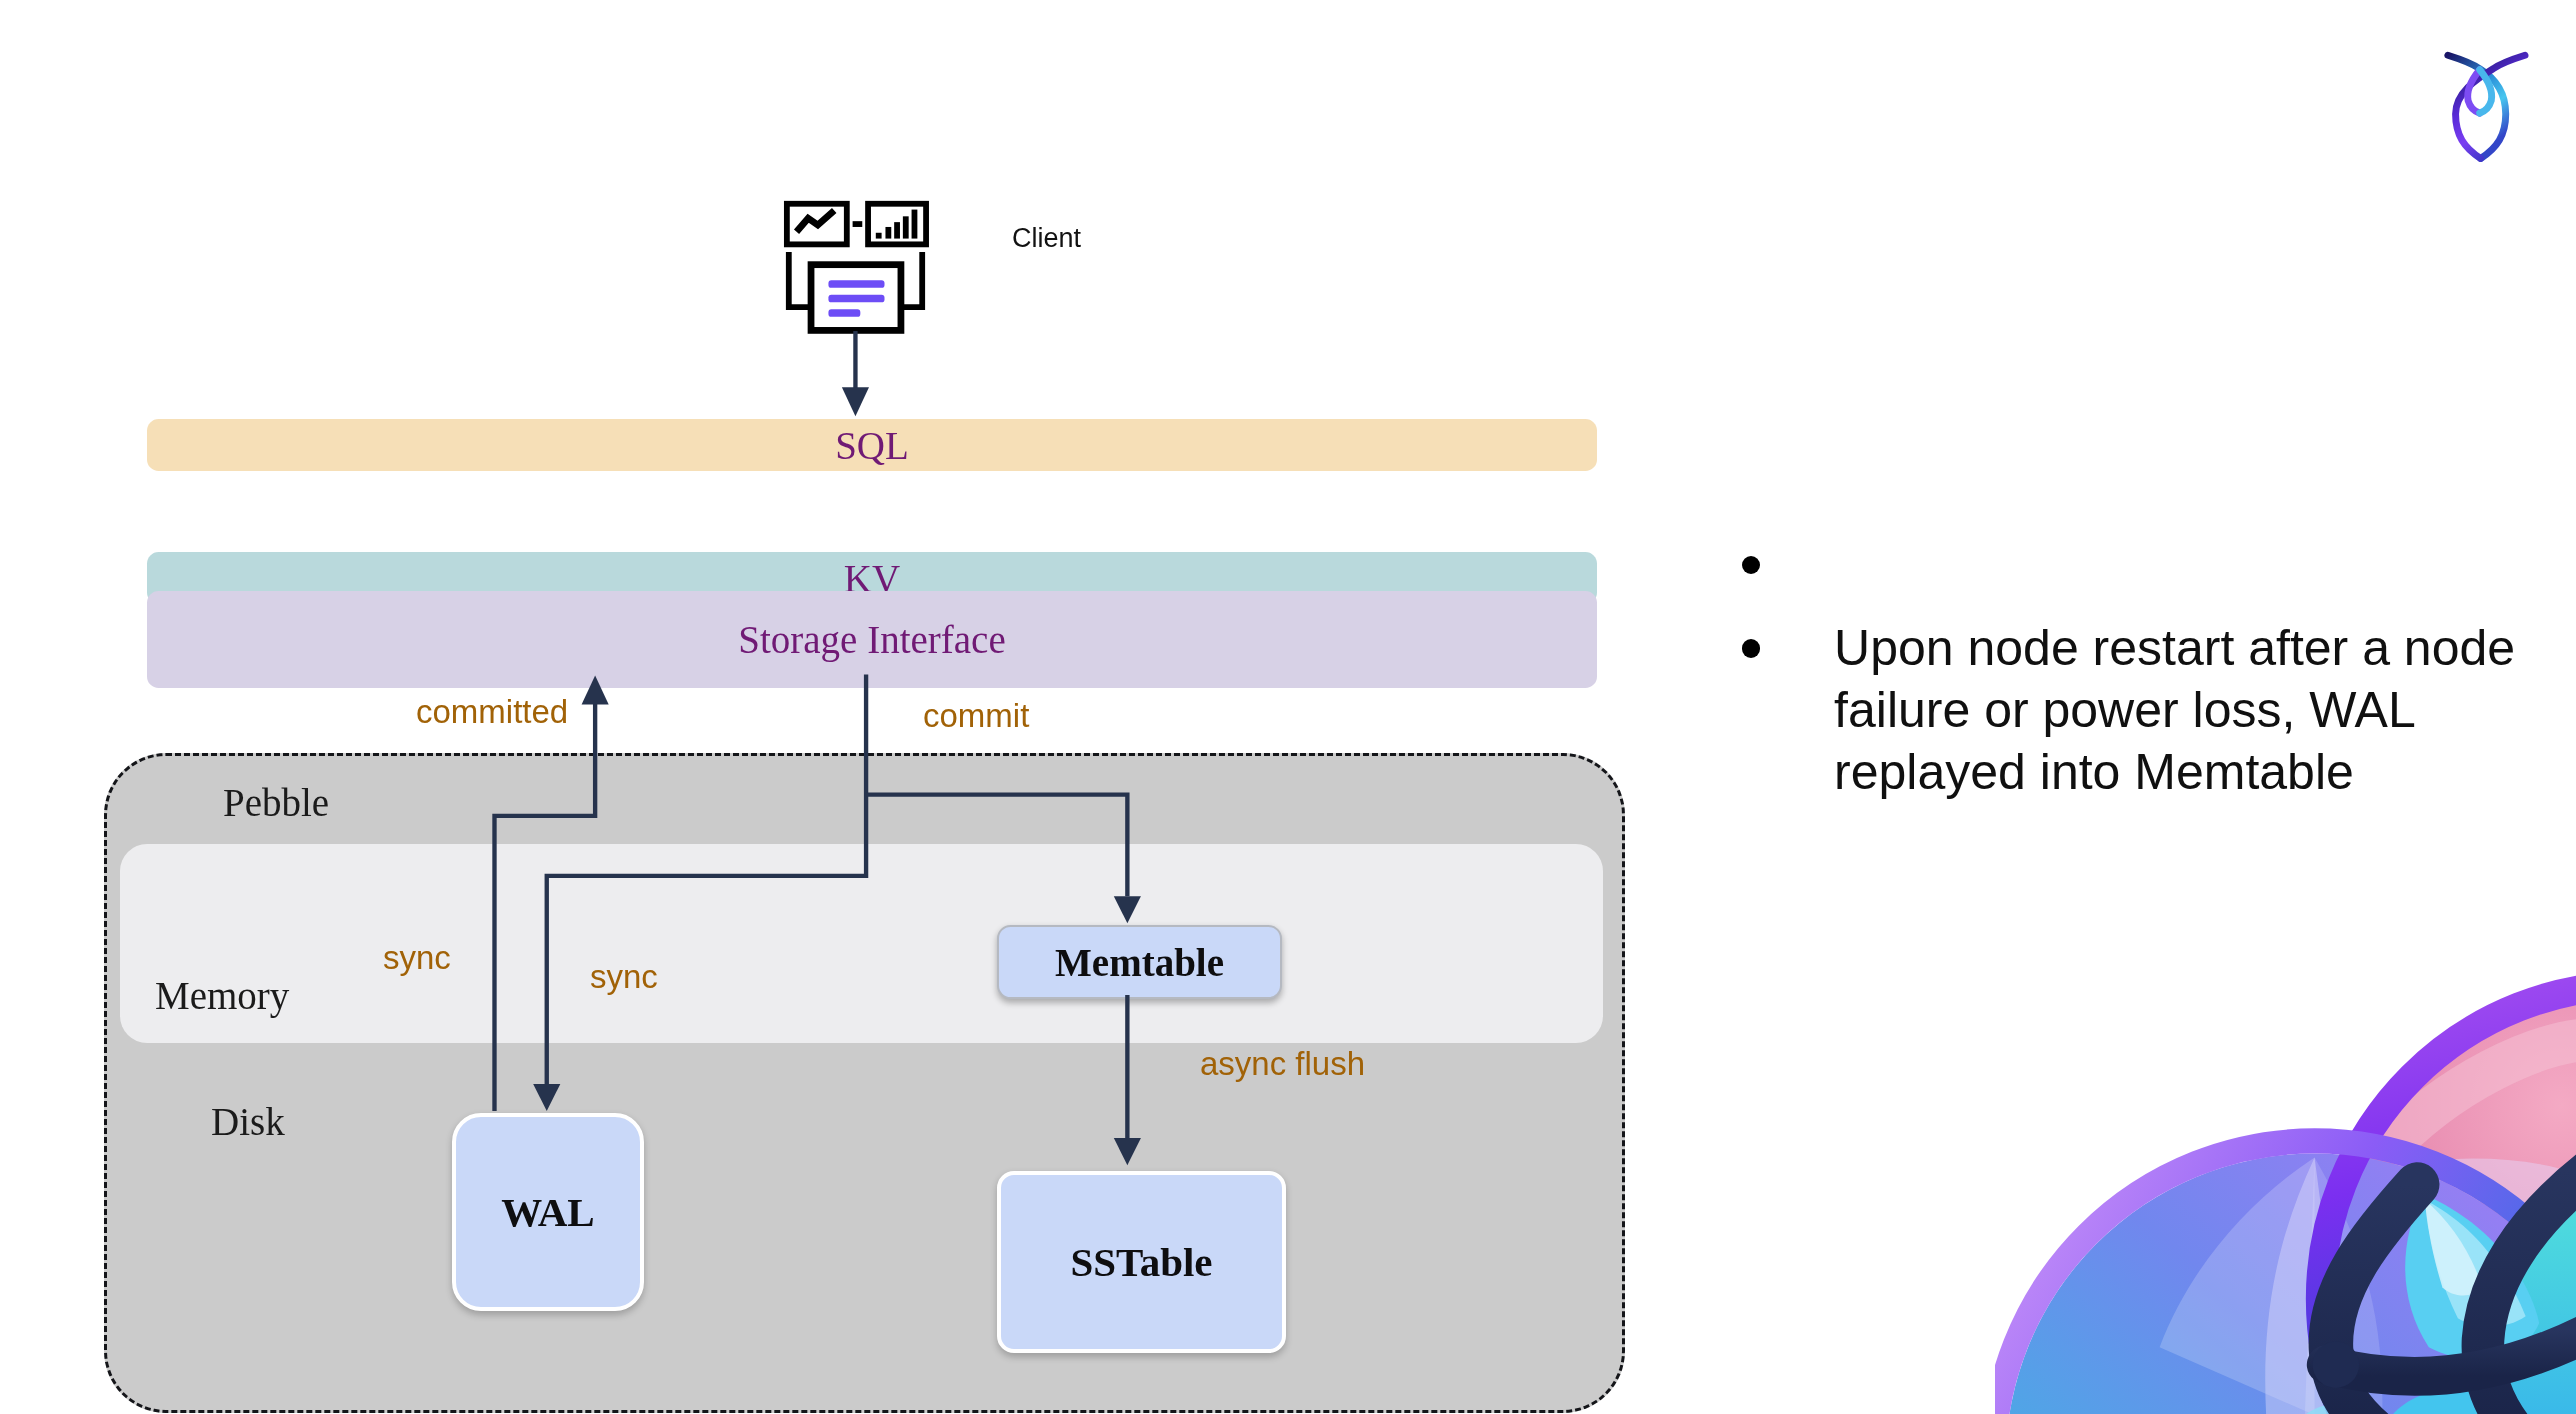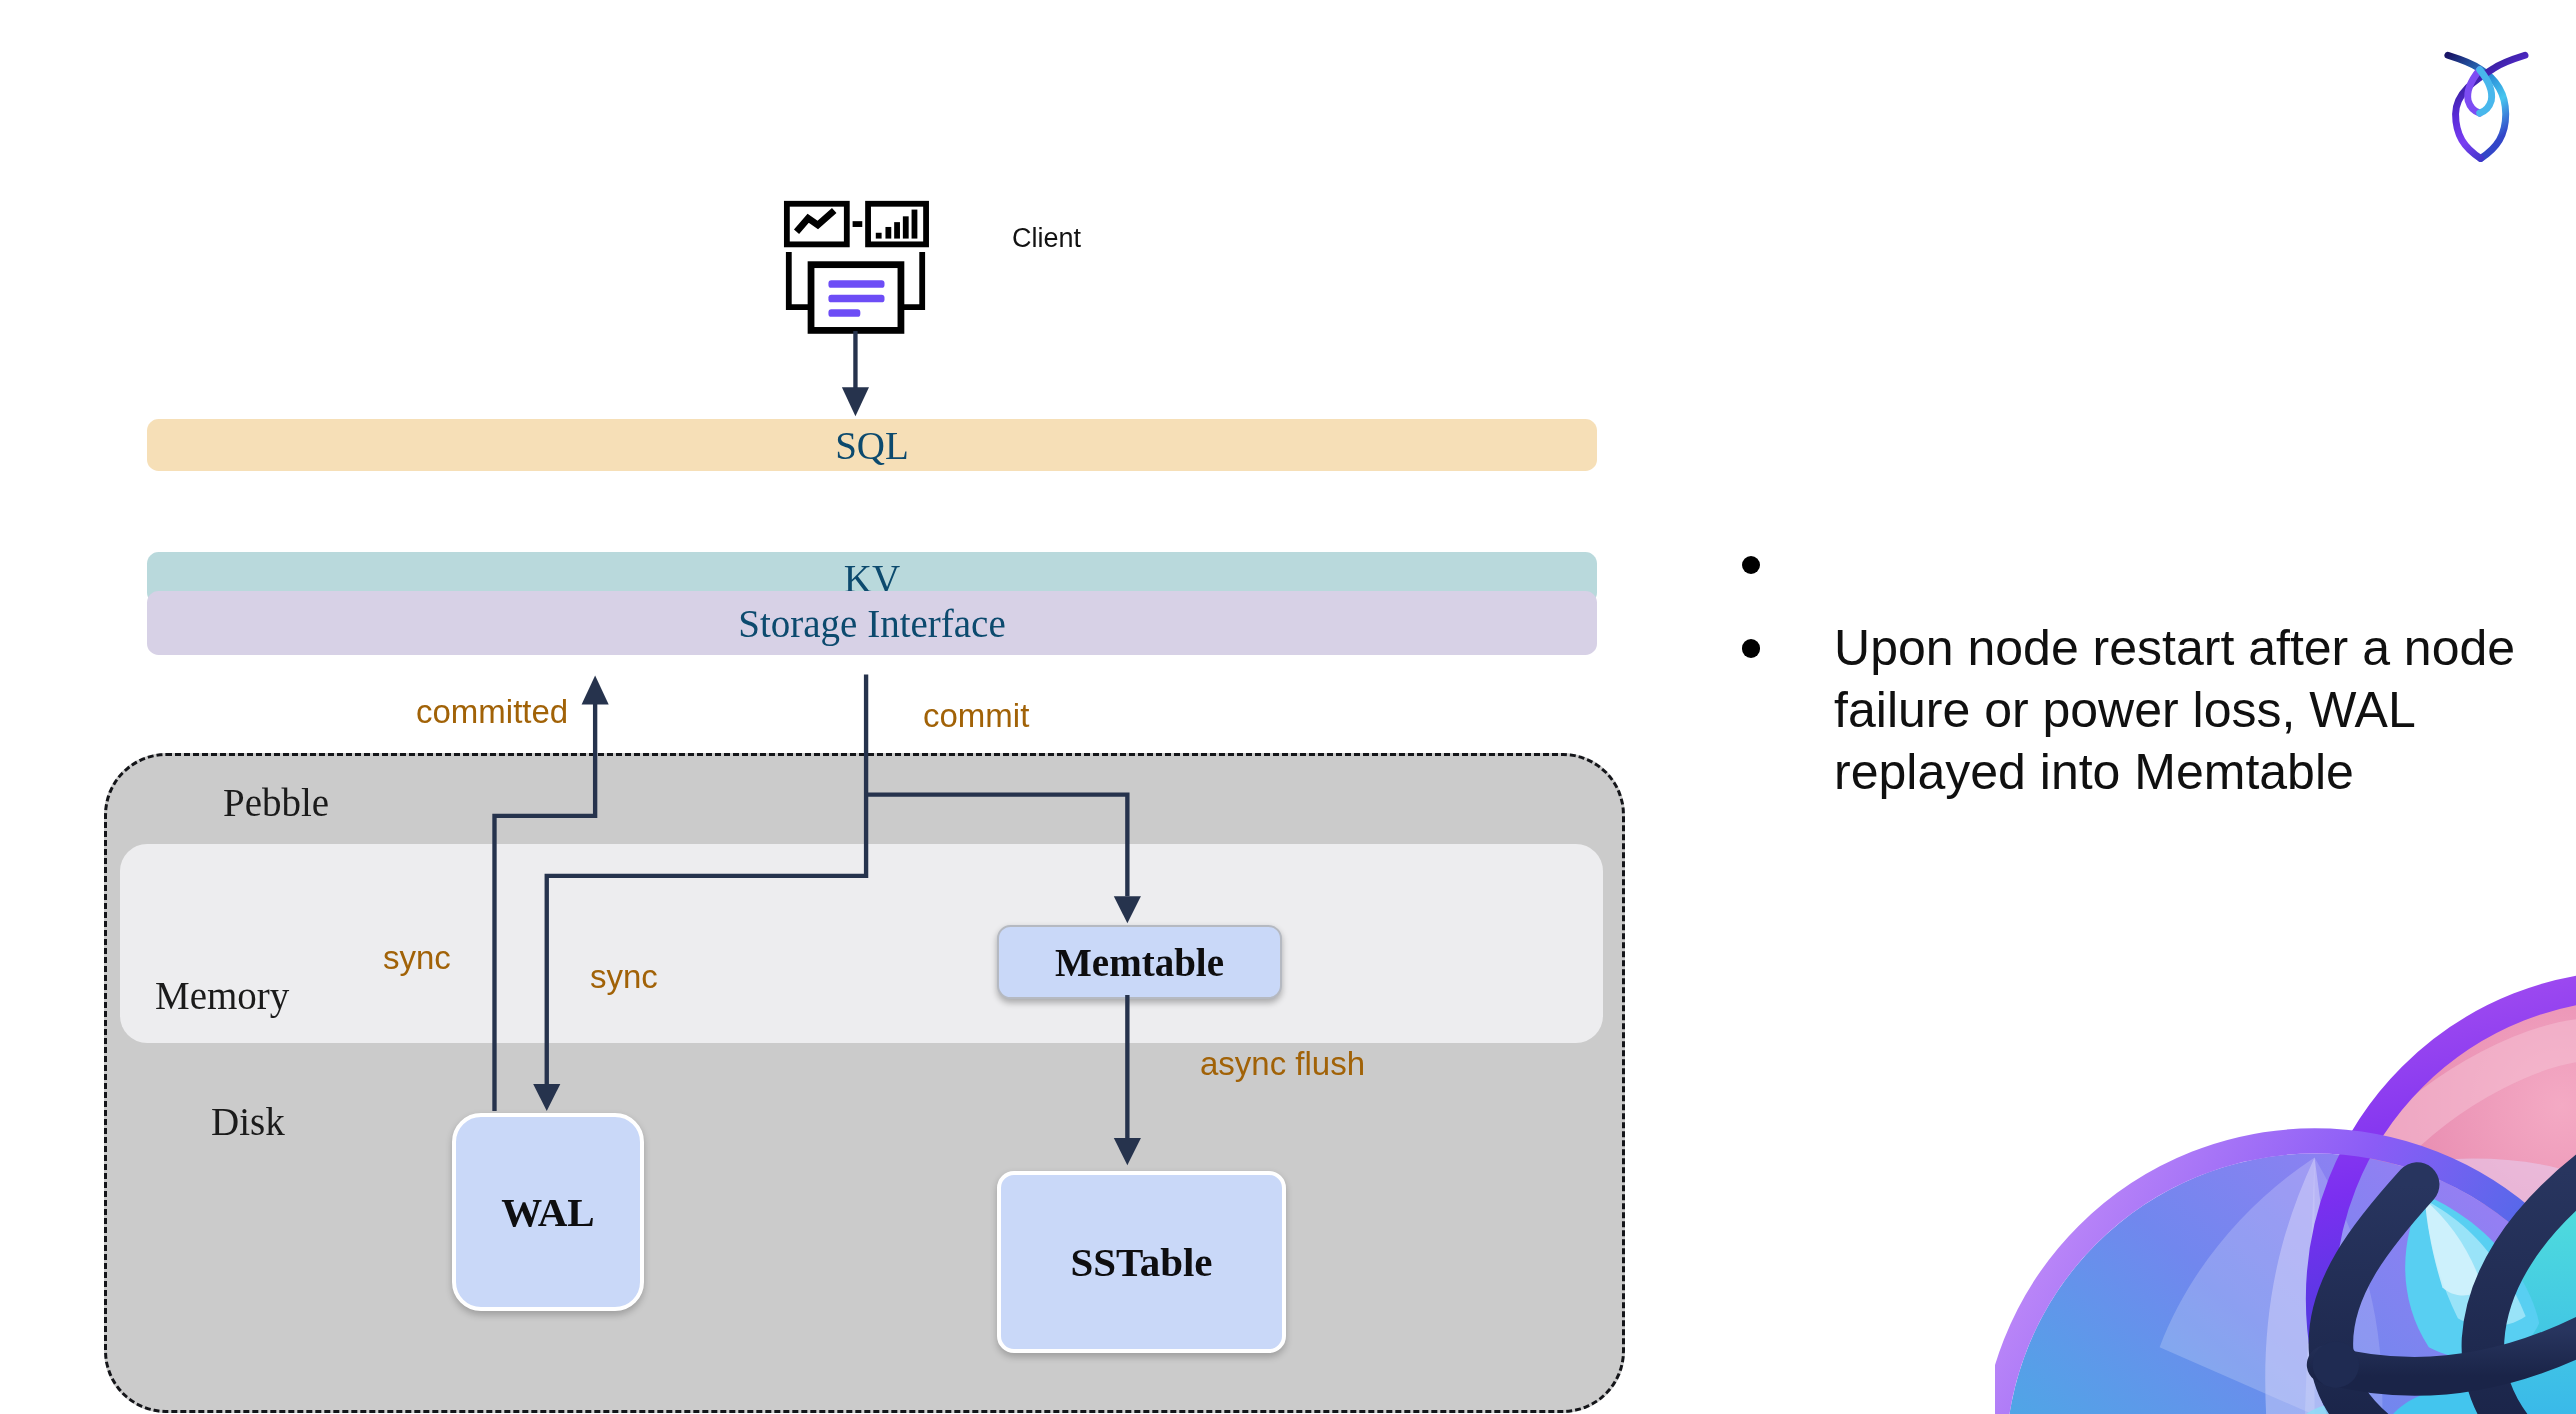--- a/index.html
+++ b/index.html
@@ -3,24 +3,24 @@
 <meta charset="utf-8">
 <style>
   html,body{margin:0;padding:0;background:#ffffff;}
   .slide{position:relative;width:2576px;height:1415px;background:#ffffff;overflow:hidden;
          font-family:"Liberation Sans","DejaVu Sans",sans-serif;}
   .abs{position:absolute;}
   
   .title{left:33px;top:43px;font-size:103px;font-weight:800;letter-spacing:-2.9px;color:#0c0c0c;}
   
   .bar{left:147px;width:1450px;border-radius:11.6px;display:flex;align-items:center;justify-content:center;
-       font-family:"Liberation Serif","DejaVu Serif",serif;font-size:39px;color:#0c4a6e;z-index:2;}
+       font-family:"Liberation Serif","DejaVu Serif",serif;font-size:39px;color:#701a75;z-index:2;}
   .bar-sql{top:419px;height:52px;background:#f6dfb7;}
   .bar-kv{top:514px;height:52px;background:#b9d9dc;margin-top:38px;}
-  .bar-storage{top:591px;height:64px;background:#d7d1e6;}
+  .bar-storage{top:591px;height:97px;background:#d7d1e6;}
   
   .pebble{left:104px;top:753px;width:1515px;height:654px;background:#cbcbcb;
           border:3.9px dashed #141519;border-radius:62px;z-index:1;}
   .memory{left:120px;top:844px;width:1483px;height:199px;background:#ededef;border-radius:27px;z-index:2;}
   .zone-label{font-family:"Liberation Serif","DejaVu Serif",serif;font-size:39px;color:#1b1b1b;z-index:6;}
   .lbl-pebble{left:223px;top:780px;}
   .lbl-memory{left:155px;top:973px;}
   .lbl-disk{left:211px;top:1099px;}
   
   .node{display:flex;align-items:center;justify-content:center;background:#c9d8f8;

